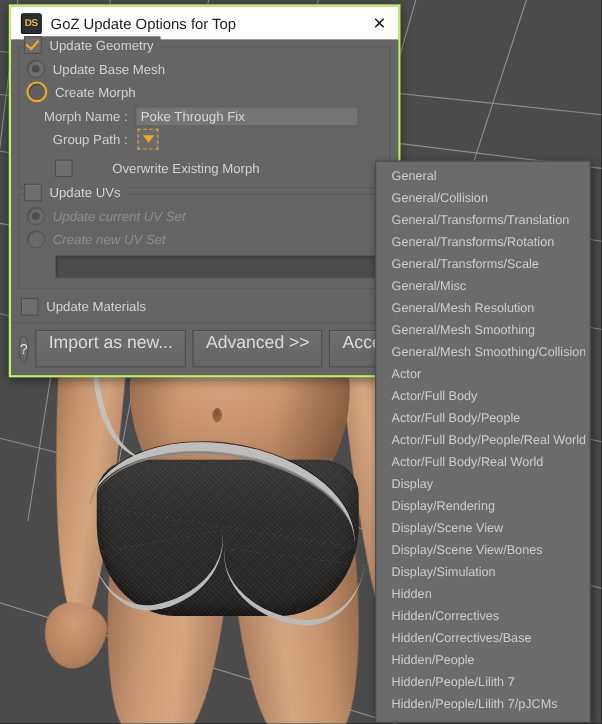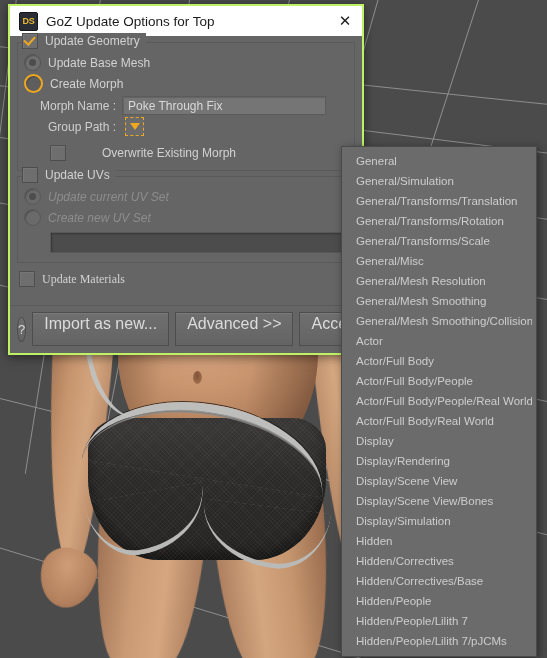--- a/index.html
+++ b/index.html
@@ -350,22 +350,21 @@
     border: 1px solid #585858;
     box-shadow: inset 1px 1px 2px rgba(0,0,0,.3);
   }
 
   .plain-row {
     display: flex;
     align-items: center;
     gap: 7px;
     height: 22px;
     padding-left: 2px;
-    margin-bottom: 15px;
-    font-family: Liberation Serif, serif;
+    margin-bottom: 3px;
   }
 
   .btnbar {
     display: flex;
     align-items: center;
     gap: 6px;
     padding: 6px 7px 7px 7px;
     border-top: 1px solid #5a5a5a;
     background: #656565;
   }
@@ -531,21 +530,21 @@
       <div class="btn help">?</div>
       <div class="btn">Import as new...</div>
       <div class="btn">Advanced &gt;&gt;</div>
       <div class="btn">Accept</div>
       <div class="btn">Cancel</div>
     </div>
   </div>
 
   <div id="dropdown">
       <div class="dd-item">General</div>
-      <div class="dd-item">General/Simulation</div>
+      <div class="dd-item">General/Collision</div>
       <div class="dd-item">General/Transforms/Translation</div>
       <div class="dd-item">General/Transforms/Rotation</div>
       <div class="dd-item">General/Transforms/Scale</div>
       <div class="dd-item">General/Misc</div>
       <div class="dd-item">General/Mesh Resolution</div>
       <div class="dd-item">General/Mesh Smoothing</div>
       <div class="dd-item">General/Mesh Smoothing/Collision</div>
       <div class="dd-item">Actor</div>
       <div class="dd-item">Actor/Full Body</div>
       <div class="dd-item">Actor/Full Body/People</div>

